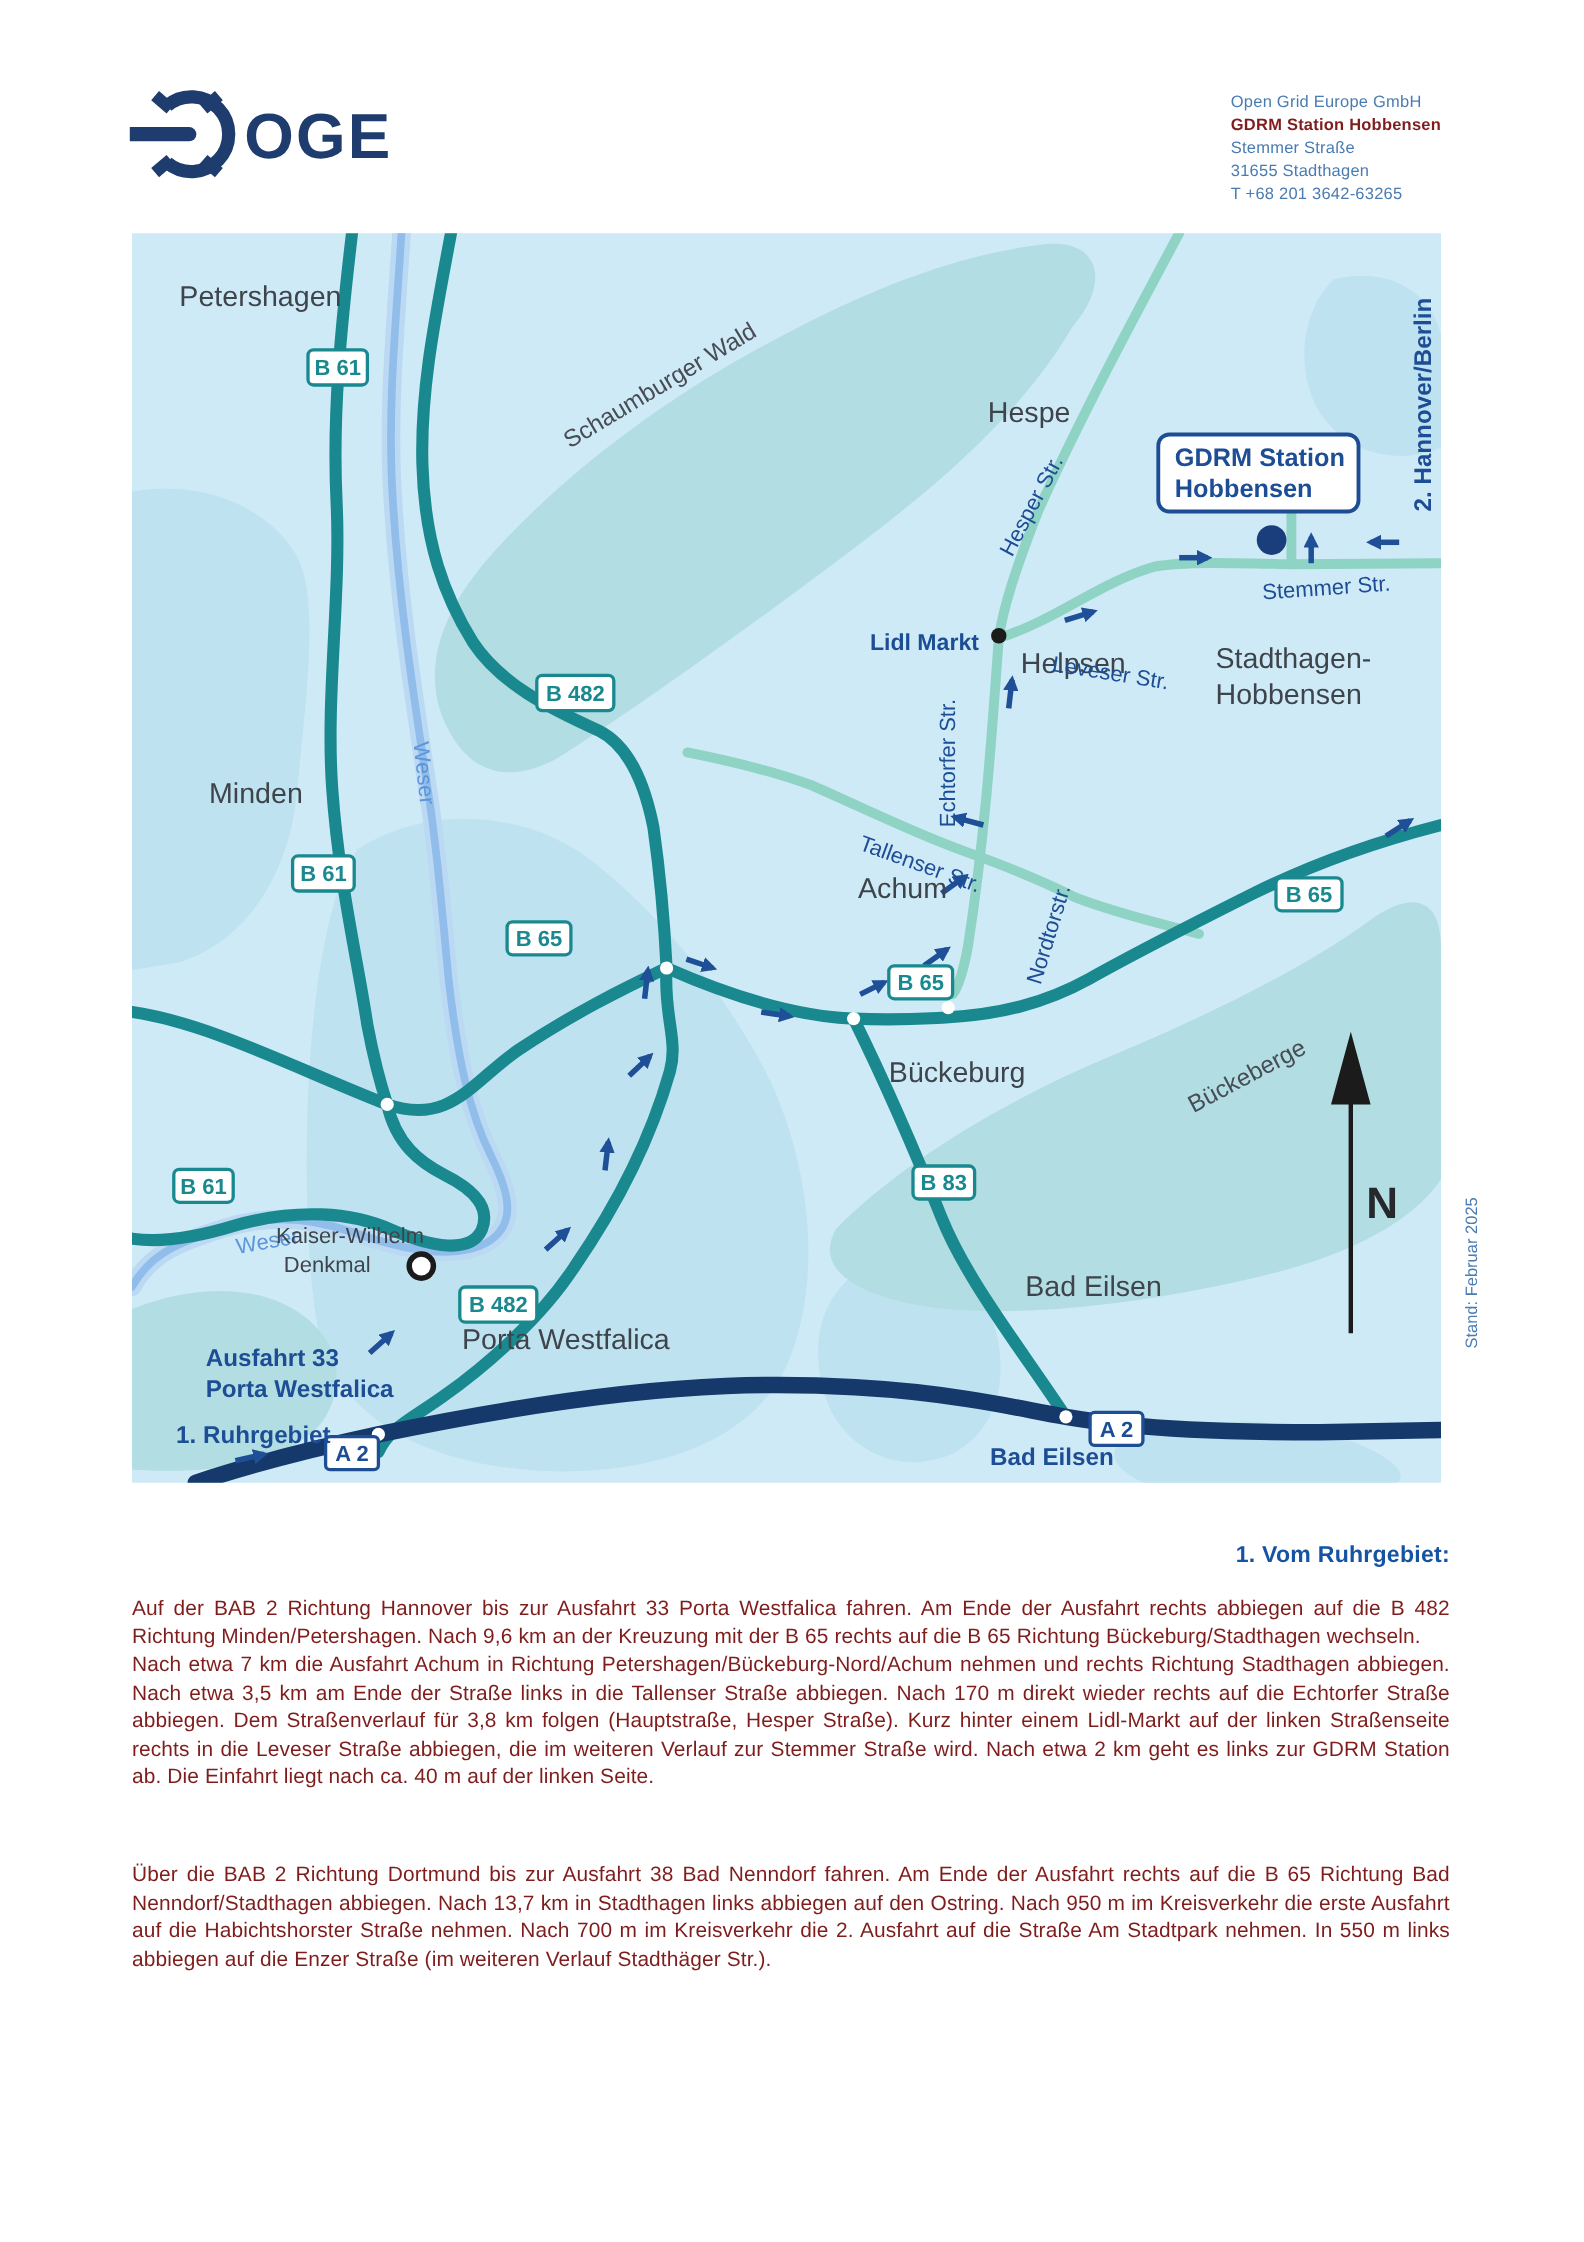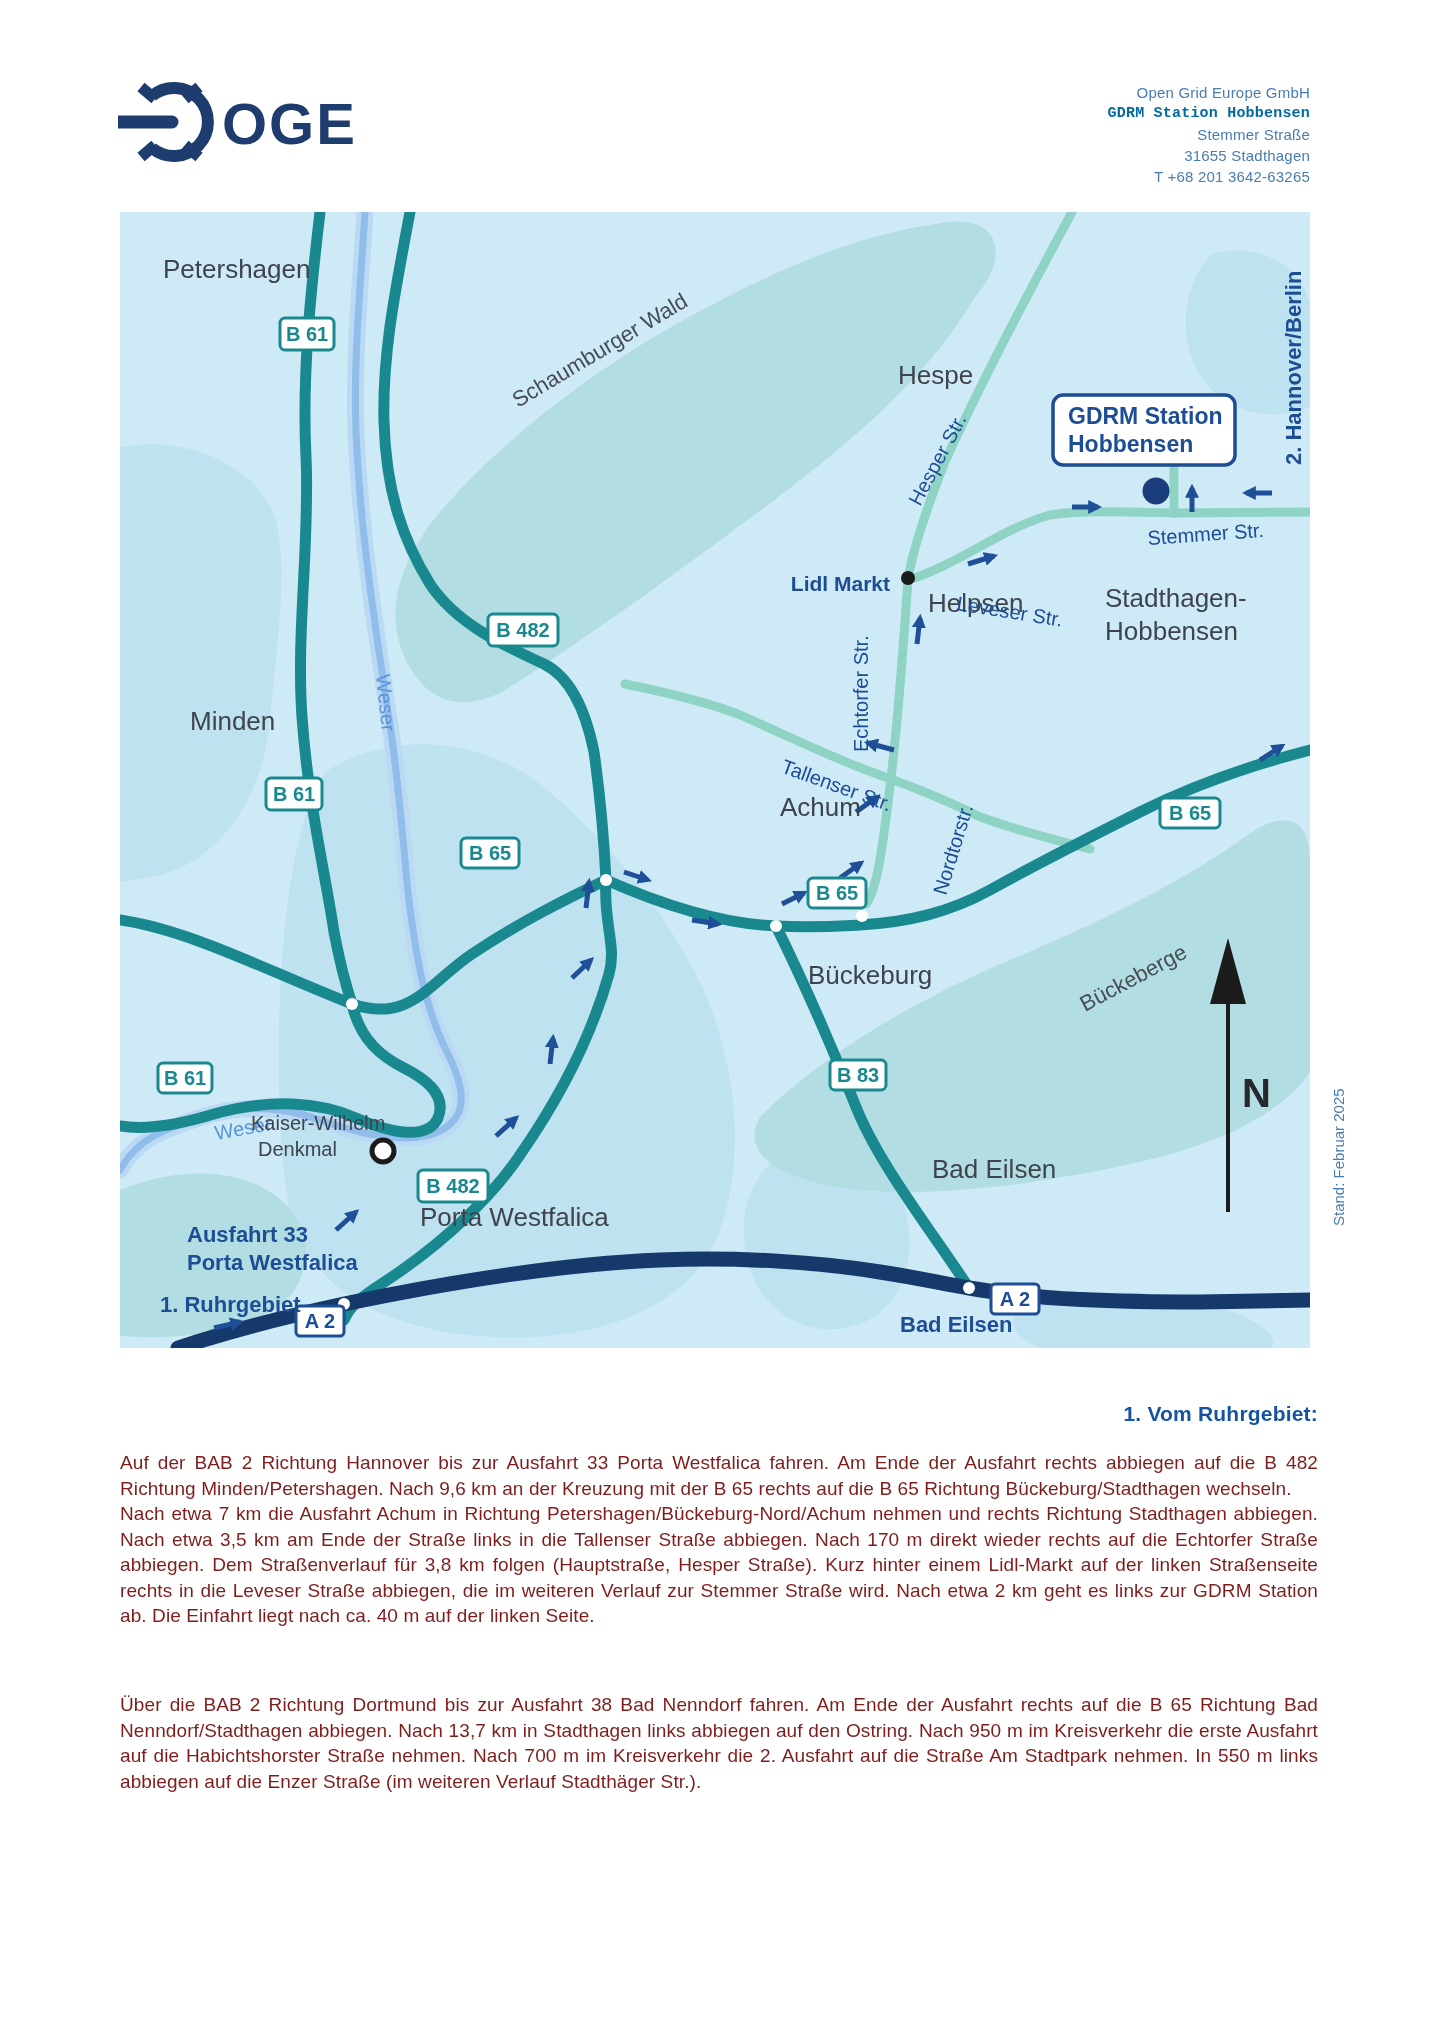--- a/index.html
+++ b/index.html
@@ -3,24 +3,24 @@
 <meta charset="utf-8">
 <style>
   html,body{margin:0;padding:0;background:#ffffff;}
   body{
     width:1440px;height:2038px;position:relative;overflow:hidden;
     font-family:"Liberation Sans",sans-serif;
   }
   
   .logo{position:absolute;left:118px;top:74px;}
   .address{
-    position:absolute;right:130px;top:82px;text-align:right;
+    position:absolute;right:130px;top:82px;text-align:left;
     font-size:15px;line-height:21px;color:#4a7cb2;letter-spacing:.2px;
   }
-  .address .bold{font-weight:bold;color:#0369a1;font-family:Liberation Mono, monospace;}
+  .address .bold{font-weight:bold;color:#7f1d1d;}
   
   .map{
     position:absolute;left:120px;top:212px;width:1190px;height:1136px;
     background:#cfeaf7;
   }
   .map svg{display:block;}
   .stand{
     position:absolute;left:1330px;top:1204px;width:22px;height:150px;
   }
   .stand span{

